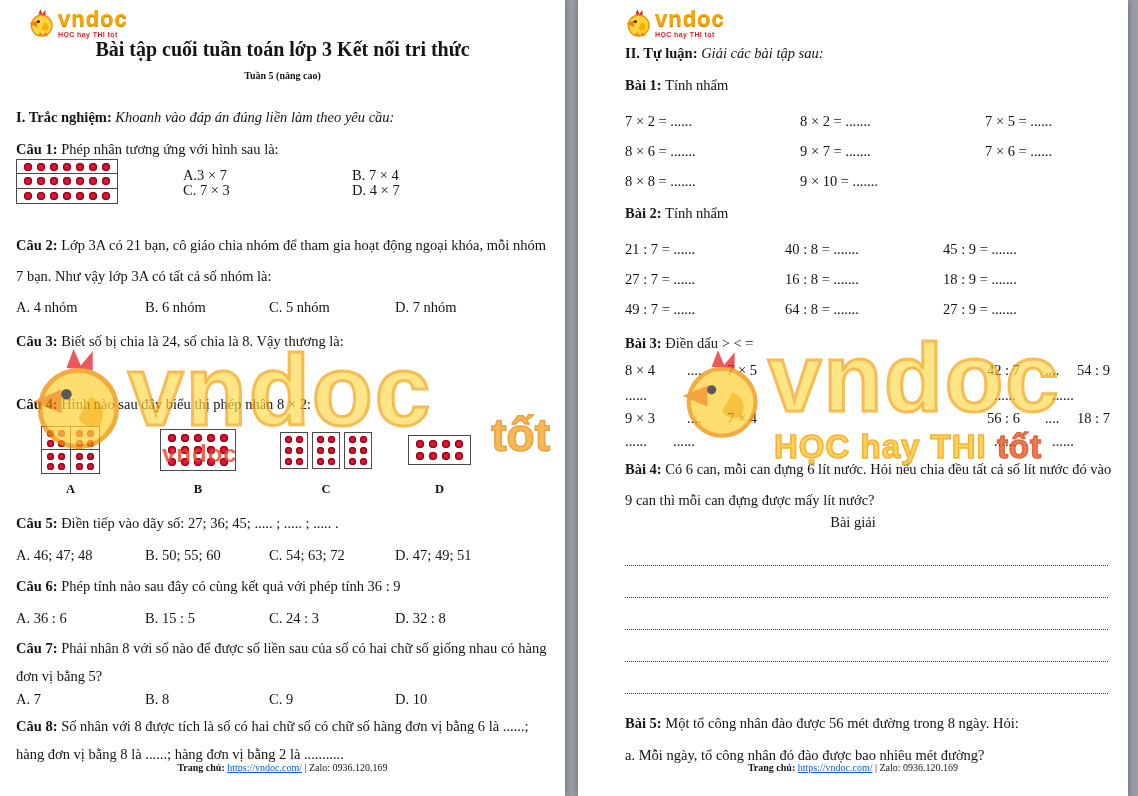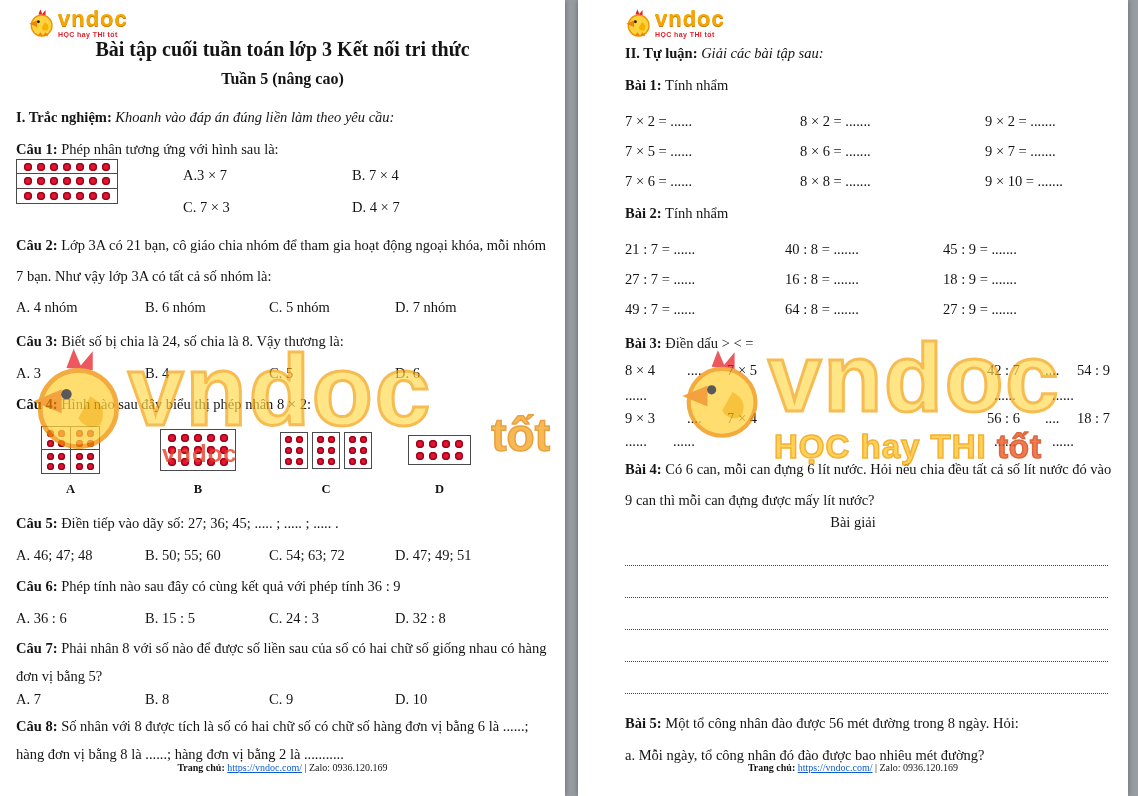--- a/index.html
+++ b/index.html
@@ -15,21 +15,21 @@
   .line{line-height:30px;white-space:nowrap}
   .para{line-height:31px}
   .tight{line-height:28px}
   
   .logo{display:flex;align-items:flex-start;gap:4px;z-index:2}
   .logo-col{display:flex;flex-direction:column;font-family:"Liberation Sans",sans-serif;line-height:1}
   .logo-brand{font-size:22px;font-weight:bold;color:#f7a500;letter-spacing:1px;text-shadow:0 1px 0 #c97b00}
   .logo-tag{font-size:7px;font-weight:bold;color:#e21f26;letter-spacing:.4px;margin-top:1px}
   
   .opt-row{display:grid;grid-template-columns:129px 124px 126px 1fr;line-height:30px;white-space:nowrap}
-  .q1opts{display:grid;grid-template-columns:169px 1fr;row-gap:17px;line-height:15px;white-space:nowrap}
+  .q1opts{display:grid;grid-template-columns:169px 1fr;line-height:15px;white-space:nowrap}
   
   .dot-box{display:grid;gap:4px 5px;padding:4px 7px;border:1.4px solid #4a4a4a;background:#fff;width:-webkit-max-content;width:max-content}
   .dot{width:8px;height:8px;border-radius:50%;background:#e51230;box-shadow:inset 0 0 0 1.3px #90051a}
   .fig-column{display:flex;flex-direction:column;width:-webkit-max-content;width:max-content}
   .fig-column .dot-box{margin-top:-1.4px;padding:3px 7px;gap:0 5px}
   .fig-row{display:flex;gap:4px}
   .fig-row .dot-box{padding:3px 4px;gap:4px 4px}
   .fig-row .dot{width:7px;height:7px}
   .fig-grid2{display:grid;grid-template-columns:-webkit-max-content -webkit-max-content;grid-template-columns:max-content max-content}
   .fig-grid2 .dot-box{margin:-0.7px;padding:3px 5px;gap:3px 4px}
@@ -77,21 +77,21 @@
       <path d="M26 22 q8 4 4 12 q-6 2 -9 -3" fill="#f5b000"></path>
       <path d="M16 43 l3 -4 l3 4 M24 43 l3 -4 l3 4" stroke="#f08300" stroke-width="2" fill="none"></path>
     </svg>
     <div class="logo-col">
       <span class="logo-brand">vndoc</span>
       <span class="logo-tag">HỌC hay THI tốt</span>
     </div>
   </div>
 
   <div class="abs ctr b" style="top:38px;font-size:20px">Bài tập cuối tuần toán lớp 3 Kết nối tri thức</div>
-  <div class="abs ctr b" style="top:70px;font-size:16px">Tuần 5 (nâng cao)</div>
+  <div class="abs ctr b" style="top:70px;font-size:10px">Tuần 5 (nâng cao)</div>
 
   <div class="abs line" style="left:16px;top:102px">
     <span class="b">I. Trắc nghiệm:</span>
     <span class="i">Khoanh vào đáp án đúng liền làm theo yêu cầu:</span>
   </div>
 
   <div class="abs line" style="left:16px;top:134px">
     <span class="b">Câu 1:</span>
     <span>Phép nhân tương ứng với hình sau là:</span>
   </div>
@@ -140,26 +140,20 @@
   <div class="abs opt-row" style="left:16px;top:292px;right:16px">
     <span>A. 4 nhóm</span>
     <span>B. 6 nhóm</span>
     <span>C. 5 nhóm</span>
     <span>D. 7 nhóm</span>
   </div>
 
   <div class="abs line" style="left:16px;top:326px">
     <span class="b">Câu 3:</span>
     <span>Biết số bị chia là 24, số chia là 8. Vậy thương là:</span>
-  </div>
-  <div class="abs opt-row" style="left:16px;top:358px;right:16px">
-    <span>A. 3</span>
-    <span>B. 4</span>
-    <span>C. 5</span>
-    <span>D. 6</span>
   </div>
 
   <div class="abs line" style="left:16px;top:389px">
     <span class="b">Câu 4:</span>
     <span>Hình nào sau đây biểu thị phép nhân 8 × 2:</span>
   </div>
 
   <div class="figq4" style="left:42px;top:420px">
     <div class="figwrap">
         <div class="fig-grid2">
@@ -343,21 +337,20 @@
     <span class="i">Giải các bài tập sau:</span>
   </div>
 
   <div class="abs line" style="left:47px;top:70px">
     <span class="b">Bài 1:</span>
     <span>Tính nhẩm</span>
   </div>
   <div class="abs calc-grid g1" style="left:47px;top:106px;right:16px">
     <span>7 × 2 = ......</span>
     <span>8 × 2 = .......</span>
-    <span>9 × 2 = .......</span>
     <span>7 × 5 = ......</span>
     <span>8 × 6 = .......</span>
     <span>9 × 7 = .......</span>
     <span>7 × 6 = ......</span>
     <span>8 × 8 = .......</span>
     <span>9 × 10 = .......</span>
   </div>
 
   <div class="abs line" style="left:47px;top:198px">
     <span class="b">Bài 2:</span>

